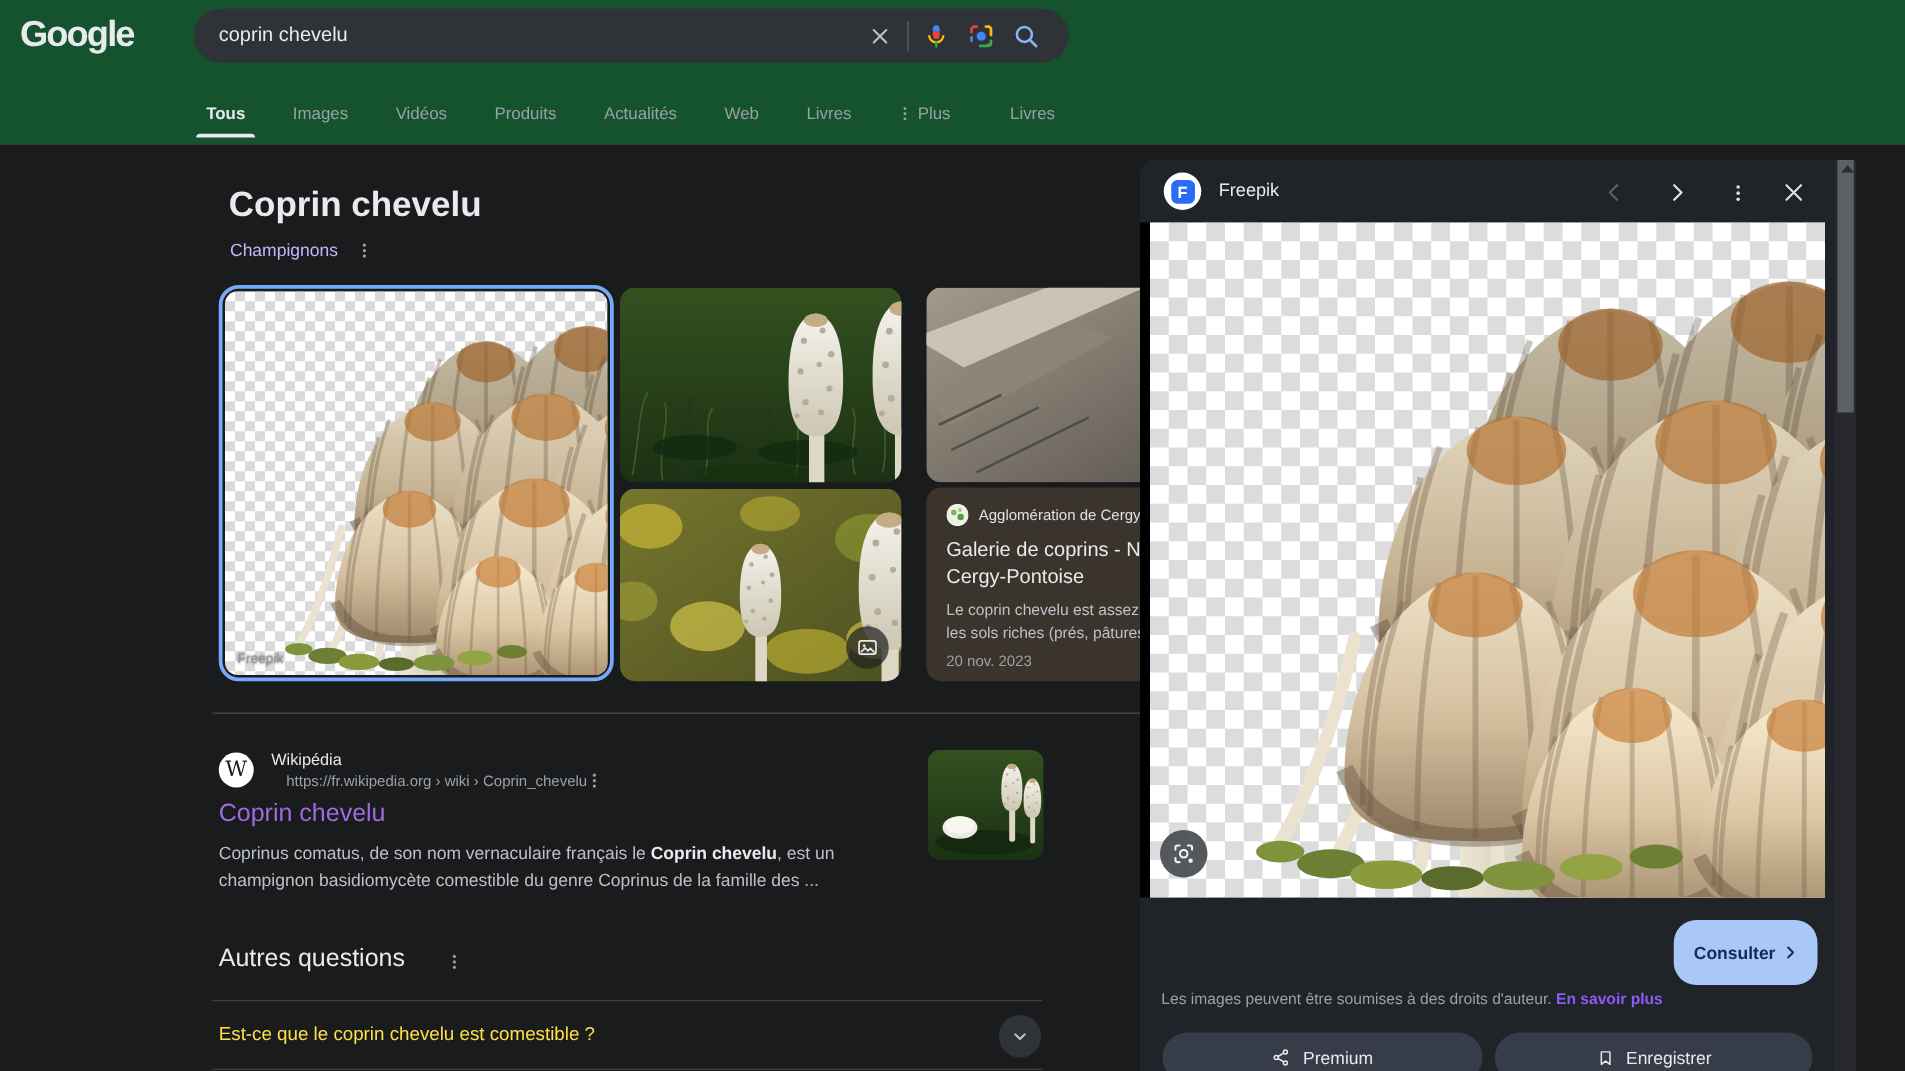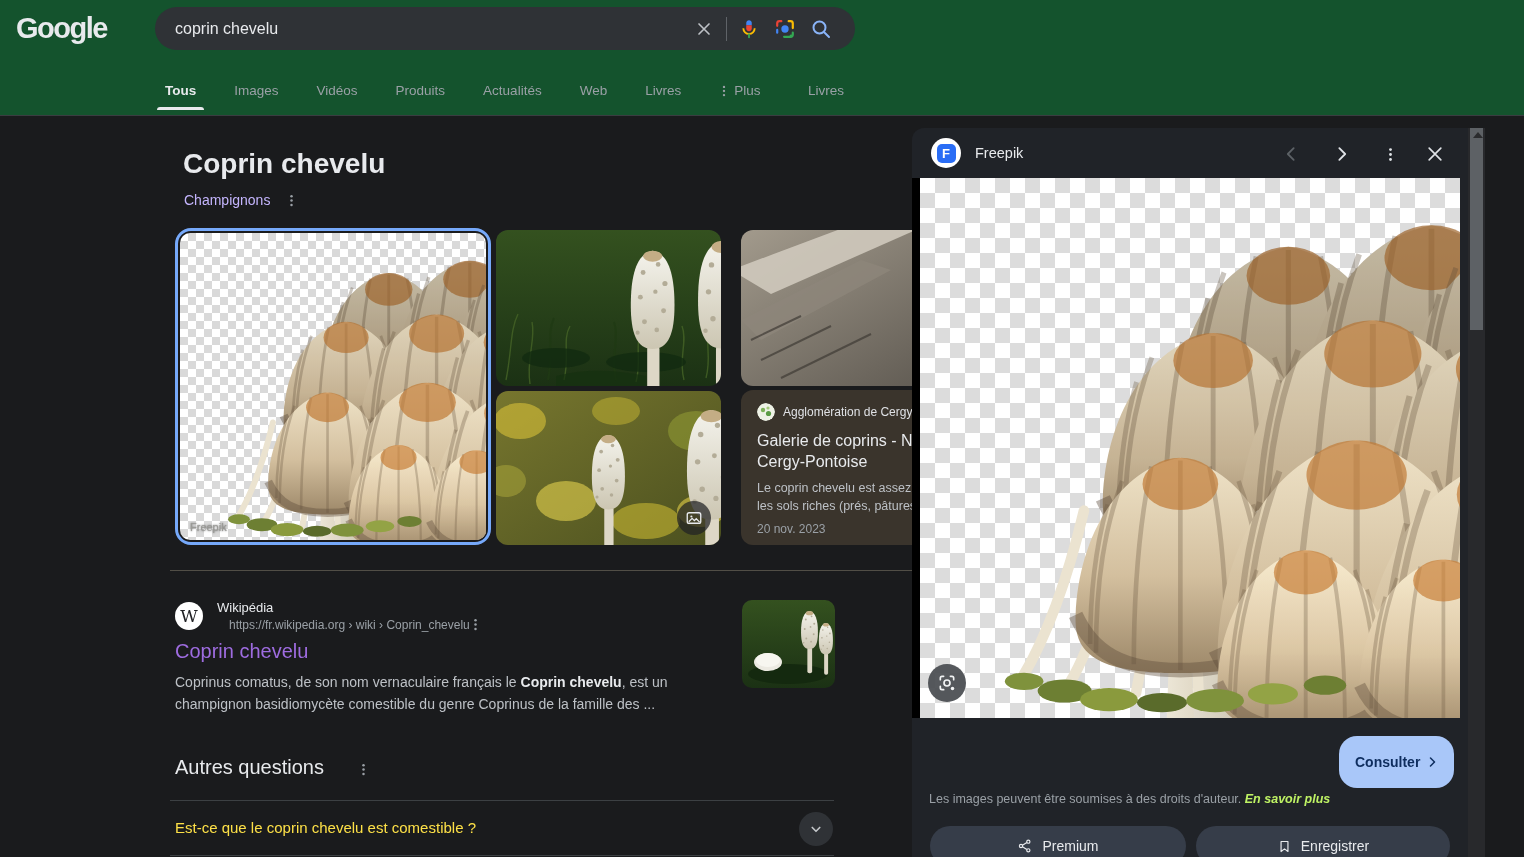--- a/index.html
+++ b/index.html
@@ -97,21 +97,21 @@
   .ph-ic { position:absolute; top:14px; width:24px; height:24px; display:flex; align-items:center; justify-content:center; cursor:pointer; }
   #stage { position:absolute; left:0; top:50px; width:548px; height:540px; background:#000; }
   #stage .img { position:absolute; left:8px; top:0; width:540px; height:540px; overflow:hidden; }
   #lens-badge { position:absolute; left:16px; bottom:16px; width:38px; height:38px; border-radius:50%;
     background:rgba(72,75,79,.92); display:flex; align-items:center; justify-content:center; cursor:pointer; }
   #p-title { position:absolute; left:17px; top:608px; width:395px; font-size:17.5px; line-height:24px; color:#e8eaed; }
   #p-consult { position:absolute; left:427px; top:608px; height:52px; padding:0 16px; border-radius:18px;
     background:#a9c7f9; color:#0e2d5e; font-size:14px; font-weight:bold; display:flex; align-items:center; gap:6px;
     cursor:pointer; border:none; font-family:"Liberation Sans",sans-serif; }
   #p-copy { position:absolute; left:17px; top:664px; font-size:12.5px; color:#9aa0a6; white-space:nowrap; }
-  #p-copy b { color:#bef264;font-style:italic; }
+  #p-copy b { color:#8b5cf6; }
   .p-btn { position:absolute; top:698px; height:40px; border-radius:20px; background:#363d49;
     color:#e8eaed; font-size:14px; display:flex; align-items:center; justify-content:center; gap:9px;
     cursor:pointer; border:none; font-family:"Liberation Sans",sans-serif; }
   #p-share { left:18px; width:256px; }
   #p-save { left:284px; width:254px; }
   
   #sb-track { position:absolute; left:1468px; top:128px; width:17px; height:729px; background:#28292c; z-index:6; }
   #sb-thumb { position:absolute; left:2px; top:0; width:13px; height:202px; background:#5d6165; }
   #sb-arrow { position:absolute; left:3px; top:4px; width:0; height:0;
     border-left:5px solid transparent; border-right:5px solid transparent; border-bottom:6px solid #2b2c2e; }

